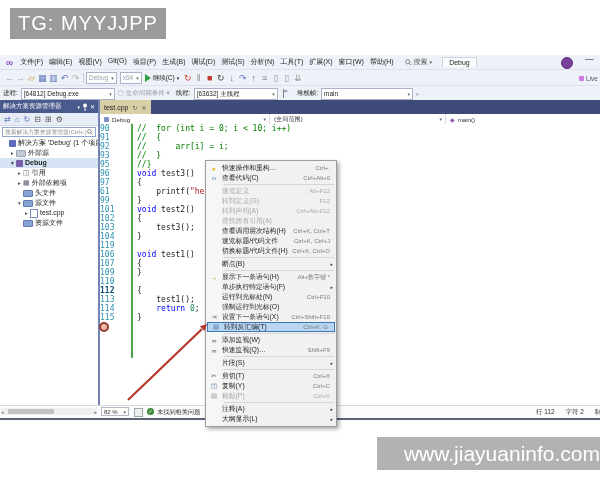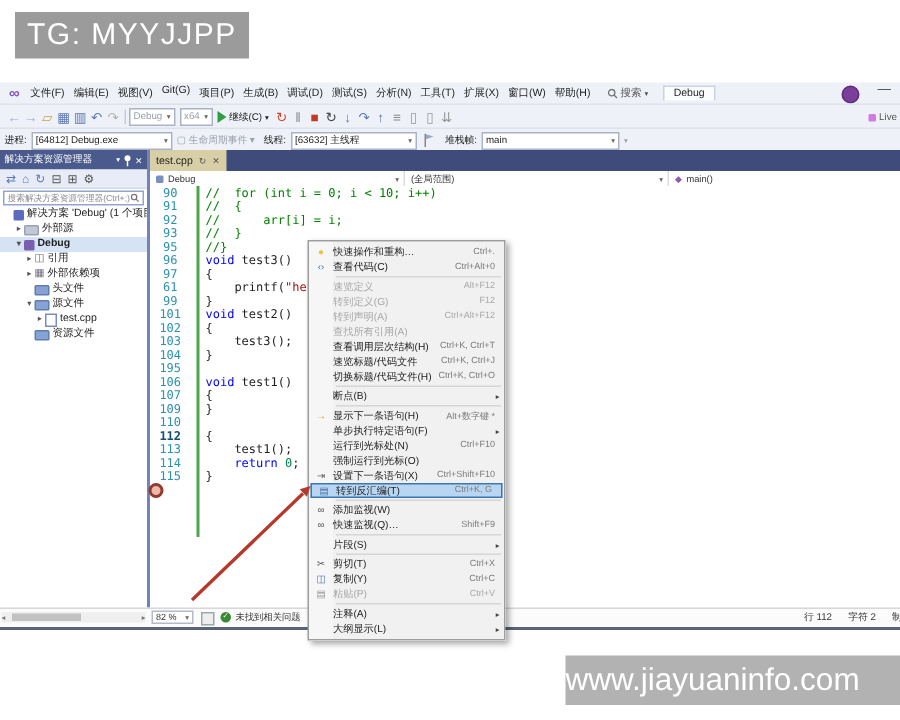--- a/index.html
+++ b/index.html
@@ -3,21 +3,21 @@
 <meta charset="utf-8">
 <style>
   html,body{margin:0;padding:0}
   body{width:600px;height:480px;position:relative;background:#fff;overflow:hidden;
        font-family:"Liberation Sans",sans-serif;color:#1e1e1e}
   .abs{position:absolute}
   
   .wm-top{left:10px;top:8px;width:148px;height:31px;background:#9b9b9b;color:#fff;
           font-size:20px;line-height:31px;padding-left:8px;letter-spacing:1px}
   .wm-bottom{left:377px;top:437px;width:223px;height:33px;background:#b2b2b2;color:#fff;
-          font-size:21px;line-height:33px;text-align:left}
+          font-size:21px;line-height:33px;text-align:right}
   
   .chrome{left:0;top:55px;width:600px;height:45px;background:#eef1f8}
   .menubar{left:0;top:55px;width:600px;height:14px;display:flex;align-items:center;font-size:7px}
   .vslogo{color:#8a4fc8;font-weight:bold;font-size:10px;margin:0 4px 0 6px}
   .mitem{padding:0 3px;white-space:nowrap;color:#1e1e1e}
   .msearch{display:flex;align-items:center;color:#555;margin-left:8px;white-space:nowrap}
   .wtitle{margin-left:10px;background:#fbfcfe;border:1px solid #ccd1de;border-bottom:none;
           padding:1px 6px;font-size:7px}
   .avatar{left:561px;top:57px;width:10px;height:10px;border-radius:50%;background:#7a3e9d;border:1px solid #5d2d79}
   .minbtn{left:585px;top:54px;font-size:9px;color:#444}
@@ -61,21 +61,21 @@
   .tabstrip{left:100px;top:100px;width:500px;height:14px;background:#3f4c7b}
   .tab{left:100px;top:100px;height:14px;background:#d8cfa6;color:#222;font-size:7px;
        display:flex;align-items:center;padding:0 4px}
   .tab .ti{margin-left:4px;font-size:6px;color:#555}
   .navbar{left:100px;top:114px;width:500px;height:10px;background:#fff;border-bottom:1px solid #c8c8c8;
           display:flex;font-size:6.2px;color:#333}
   .navsec{position:relative;display:flex;align-items:center;border-right:1px solid #dcdcdc;box-sizing:border-box;padding-left:4px}
   .navsec .dd{position:absolute;right:3px;font-size:5px;color:#666}
   .codearea{left:100px;top:124px;width:500px;height:281px;background:#fff}
   .crow{display:flex;height:9px;line-height:9px;font-family:"DejaVu Sans Mono",monospace;font-size:8px}
-  .lnum{width:27px;text-align:center;padding-right:10px;color:#2b91af;flex:0 0 auto}
+  .lnum{width:27px;text-align:left;padding-right:10px;color:#2b91af;flex:0 0 auto}
   .lnum.cur{color:#10506e;font-weight:bold}
   .ctext{white-space:pre}
   .c{color:#008000}.k{color:#0000ff}.p{color:#1e1e1e}.s{color:#a31515}.n{color:#098658}
   .gbar{left:131px;top:124px;width:2px;height:234px;background:#4fa44a}
   .bpdot{left:99px;top:322px;width:6px;height:6px;border-radius:50%;background:#edb9a9;border:2px solid #93392f}
   
   .ctx{left:205px;top:160px;width:132px;background:linear-gradient(to right,#f6f6f6 0,#f6f6f6 16px,#f1f1f1 16px);
        border:1px solid #9d9d9d;box-shadow:2px 2px 4px rgba(0,0,0,.35);z-index:40;padding:2px 0;box-sizing:border-box}
   .ci{height:10px;display:flex;align-items:center;font-size:6.8px;position:relative;padding-right:6px}
   .ci .cic{width:16px;text-align:center;font-size:6.5px;flex:0 0 auto}
@@ -351,21 +351,21 @@
     </div>
     <div class="crow">
       <span class="lnum">103</span>
       <span class="ctext"><span class="p">    test3();</span></span>
     </div>
     <div class="crow">
       <span class="lnum">104</span>
       <span class="ctext"><span class="p">}</span></span>
     </div>
     <div class="crow">
-      <span class="lnum">195</span>
+      <span class="lnum">119</span>
       <span class="ctext"></span>
     </div>
     <div class="crow">
       <span class="lnum">106</span>
       <span class="ctext"><span class="k">void</span><span class="p"> test1()</span></span>
     </div>
     <div class="crow">
       <span class="lnum">107</span>
       <span class="ctext"><span class="p">{</span></span>
     </div>

